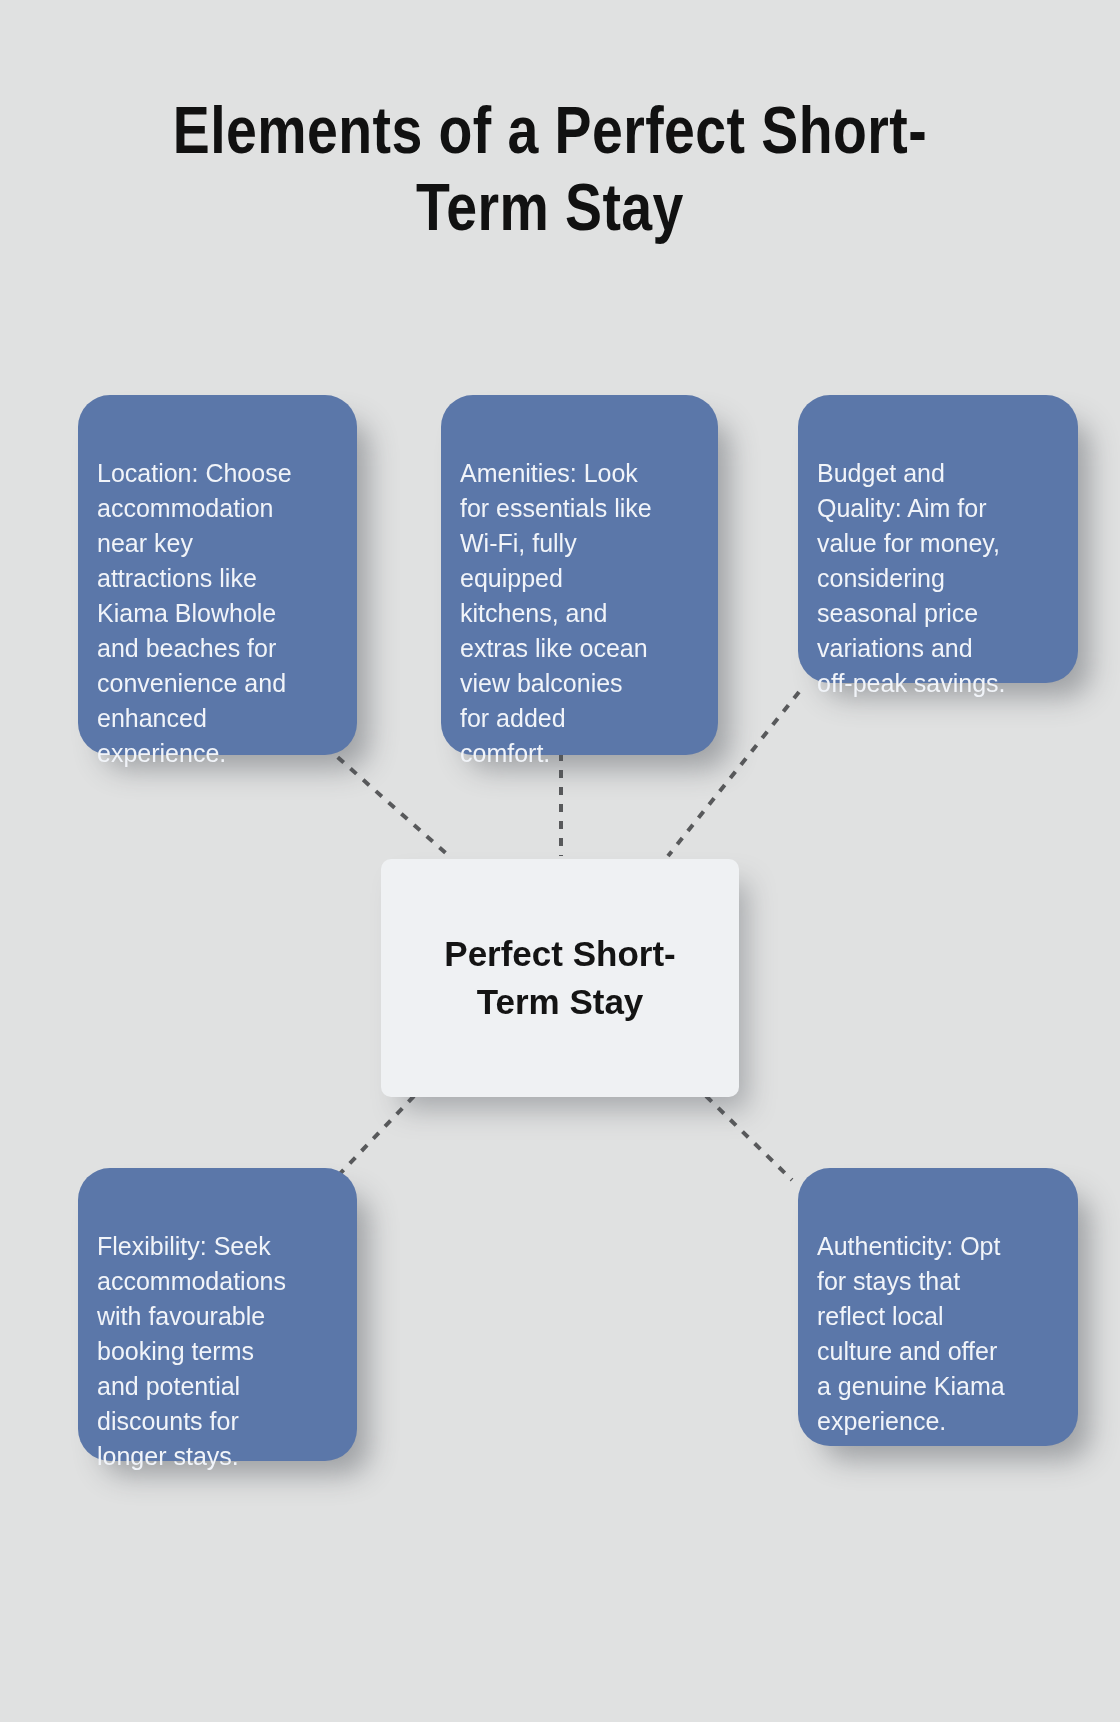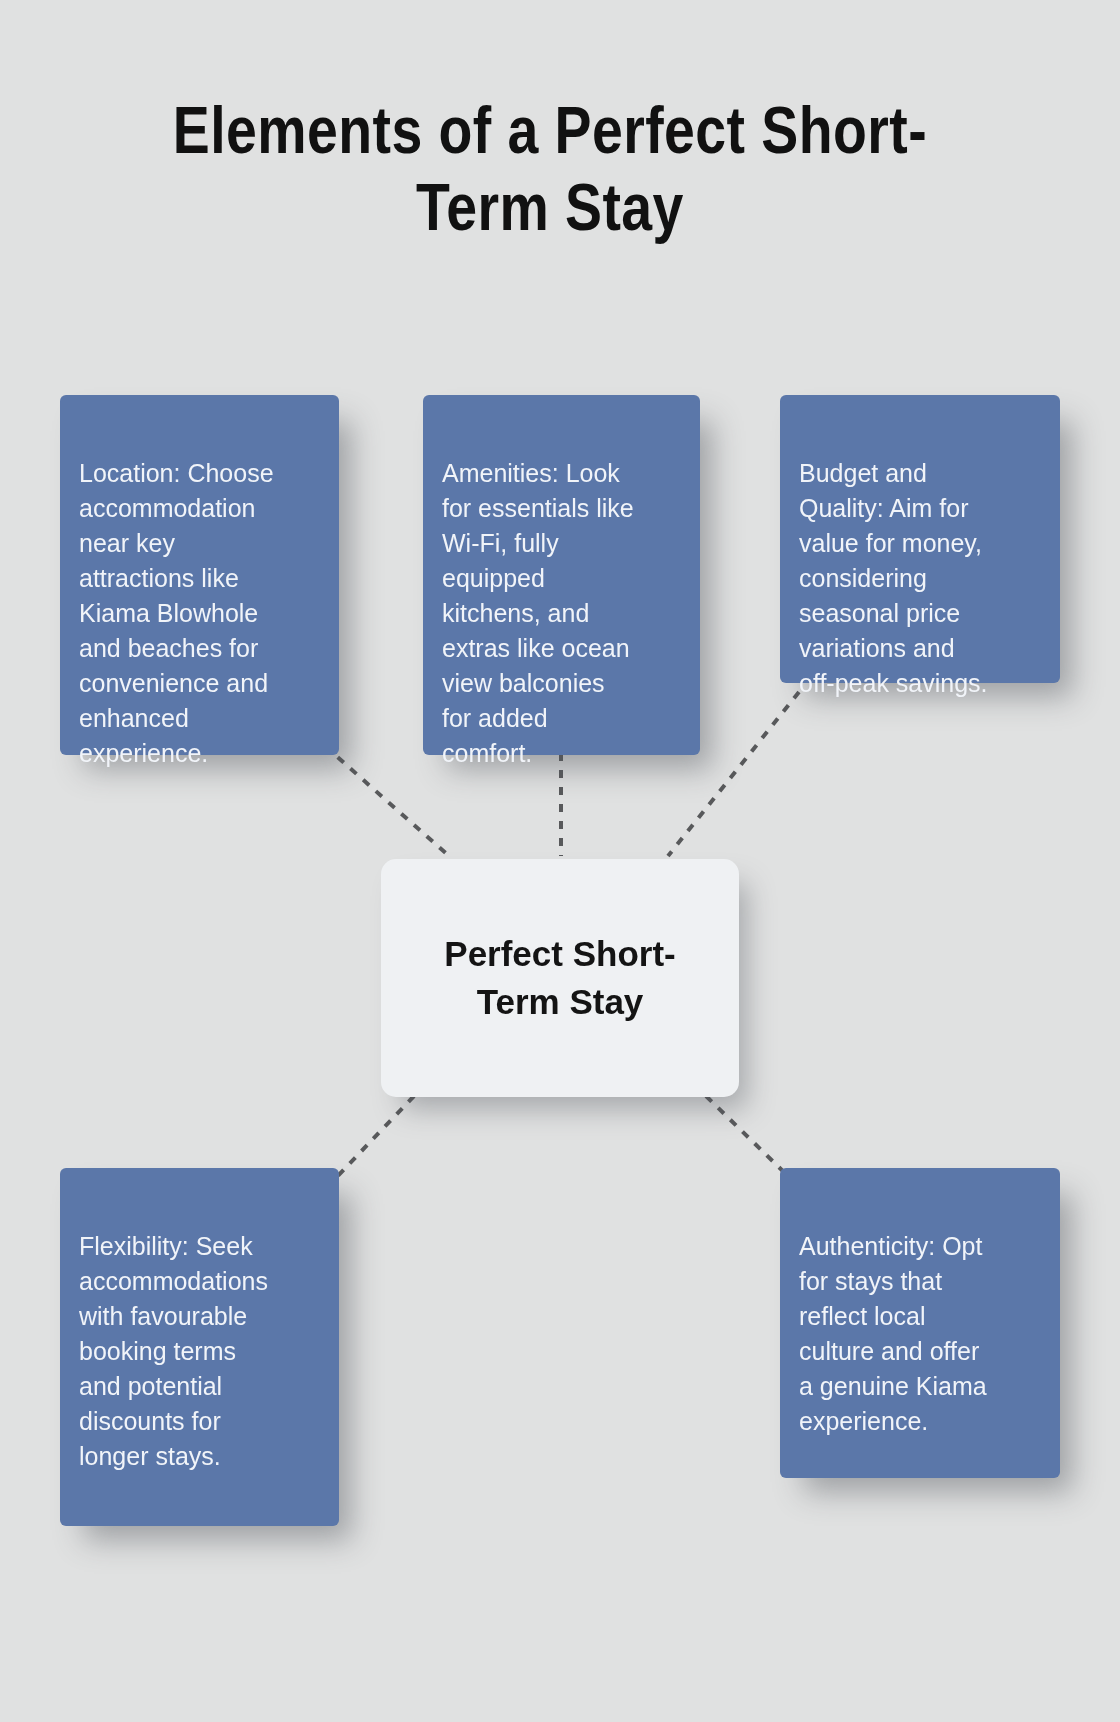--- a/index.html
+++ b/index.html
@@ -45,43 +45,44 @@
   }
   svg.connectors line {
     stroke: #58595b;
     stroke-width: 4;
     stroke-dasharray: 8 9;
   }
   
   .card {
     position: absolute;
     background: #5b77a9;
-    border-radius: 6px;
+    border-radius: 32px;
     color: #f1f4f9;
     font-size: 25px;
     line-height: 35px;
     padding: 26px 16px 24px 19px;
     box-sizing: border-box;
     white-space: pre-line;
     box-shadow: 18px 20px 28px -6px rgba(80, 85, 92, 0.45);
+    margin-left: 18px;
   }
   .card-location     { left: 60px;  top: 395px;  width: 279px; height: 360px; }
   .card-amenities    { left: 423px; top: 395px;  width: 277px; height: 360px; }
   .card-budget       { left: 780px; top: 395px;  width: 280px; height: 288px; }
-  .card-flexibility  { left: 60px;  top: 1168px; width: 279px; height: 358px; }
-  .card-authenticity { left: 780px; top: 1168px; width: 280px; height: 310px; }
+  .card-flexibility  { left: 60px;  top: 1168px; width: 279px; height: 293px; }
+  .card-authenticity { left: 780px; top: 1168px; width: 280px; height: 278px; }
   
   .center-node {
     position: absolute;
     left: 381px;
     top: 859px;
     width: 358px;
     height: 238px;
     background: #eff1f3;
-    border-radius: 15px;
+    border-radius: 10px;
     box-shadow: 14px 18px 28px -6px rgba(80, 85, 92, 0.4);
     display: flex;
     align-items: center;
     justify-content: center;
   }
   .center-node-label {
     font-weight: bold;
     font-size: 35px;
     line-height: 48px;
     color: #141414;

